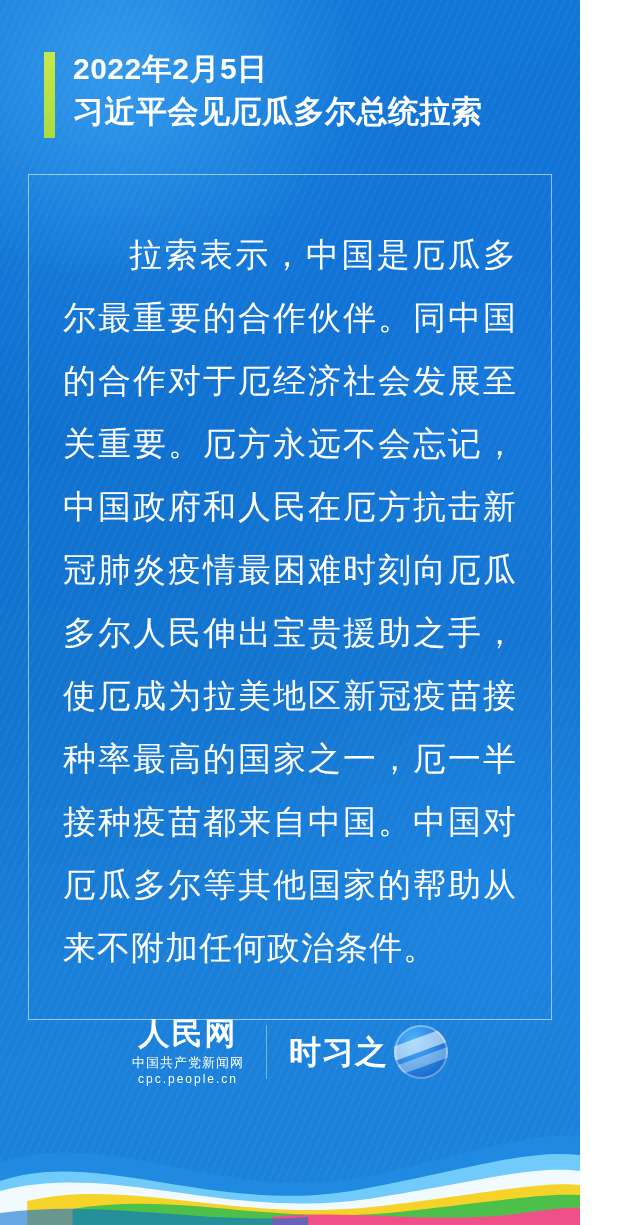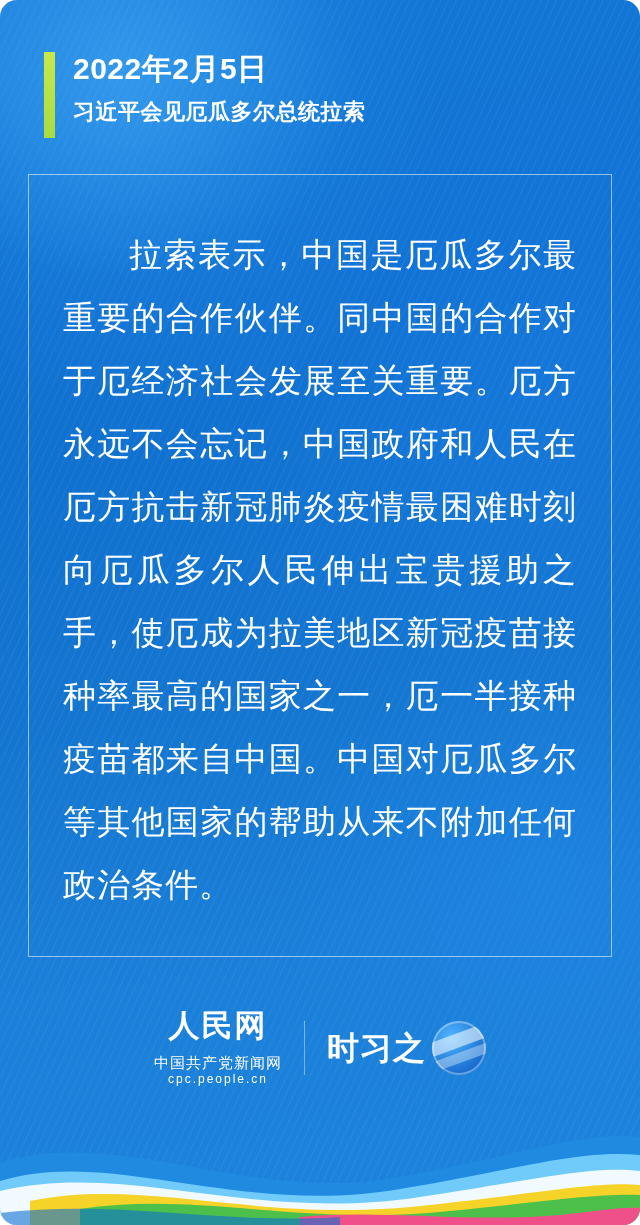--- a/index.html
+++ b/index.html
@@ -4,28 +4,27 @@
 <style>
   * { box-sizing: border-box; margin: 0; padding: 0; }
   html, body {
     width: 640px;
     height: 1225px;
     font-family: "Liberation Sans", sans-serif;
     overflow: hidden;
   }
   .poster {
     position: relative;
-    width: 640px;
+    width: 580px;
     height: 1225px;
     background:
       radial-gradient(ellipse 70% 40% at 20% 8%, rgba(60,170,255,0.30), rgba(60,170,255,0) 70%),
       radial-gradient(ellipse 80% 50% at 85% 30%, rgba(30,130,235,0.35), rgba(30,130,235,0) 70%),
       linear-gradient(172deg, #1277d6 0%, #0e6fd0 25%, #1375cf 55%, #1a7fd8 75%, #1c84dd 100%);
     overflow: hidden;
-    border-radius: 17px;
   }
   
   .texture {
     position: absolute;
     inset: 0;
     background-image: repeating-linear-gradient(
       115deg,
       rgba(255,255,255,0.045) 0px,
       rgba(255,255,255,0.045) 1px,
       rgba(255,255,255,0) 2px,
@@ -65,21 +64,21 @@
   .header-text { padding-top: 0; }
   .header-date {
     font-size: 30px;
     line-height: 42px;
     color: #ffffff;
     font-weight: bold;
     letter-spacing: 0.5px;
     white-space: nowrap;
   }
   .header-title {
-    font-size: 22px;
+    font-size: 31px;
     line-height: 44px;
     color: #ffffff;
     font-weight: bold;
     letter-spacing: 0.5px;
     white-space: nowrap;
   }
 
   
   .card {
     position: relative;
@@ -114,24 +113,24 @@
     align-items: center;
     color: #ffffff;
   }
   .people-cn {
     font-size: 31px;
     font-weight: bold;
     letter-spacing: 2px;
     line-height: 34px;
   }
   .people-sub {
-    font-size: 15px;
+    font-size: 13px;
     letter-spacing: 1px;
     line-height: 18px;
-    margin-top: 11px;
+    margin-top: 3px;
   }
   .people-url {
     font-family: Liberation Sans, sans-serif;
     font-size: 12px;
     letter-spacing: 2px;
     line-height: 15px;
   }
   .divider-dot {
     width: 1px;
     height: 54px;

